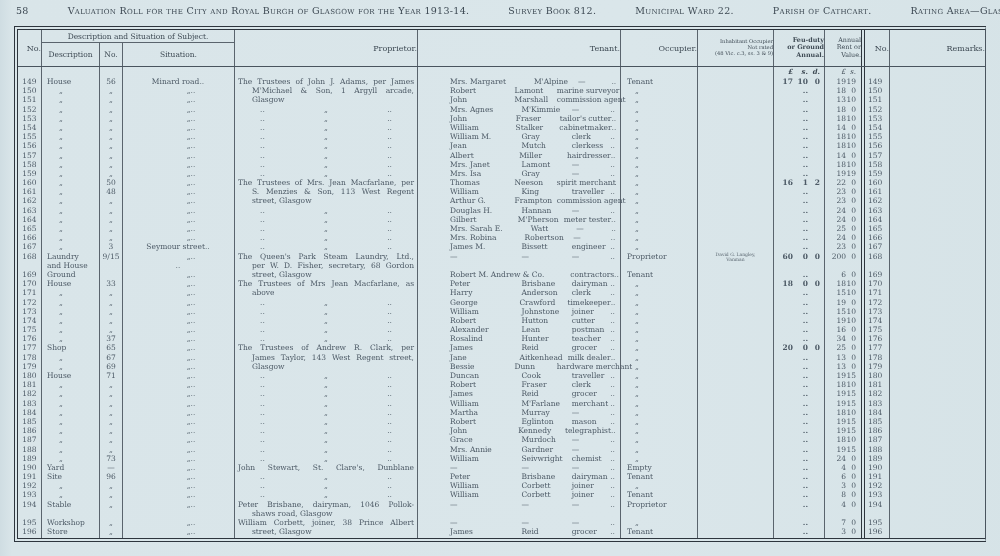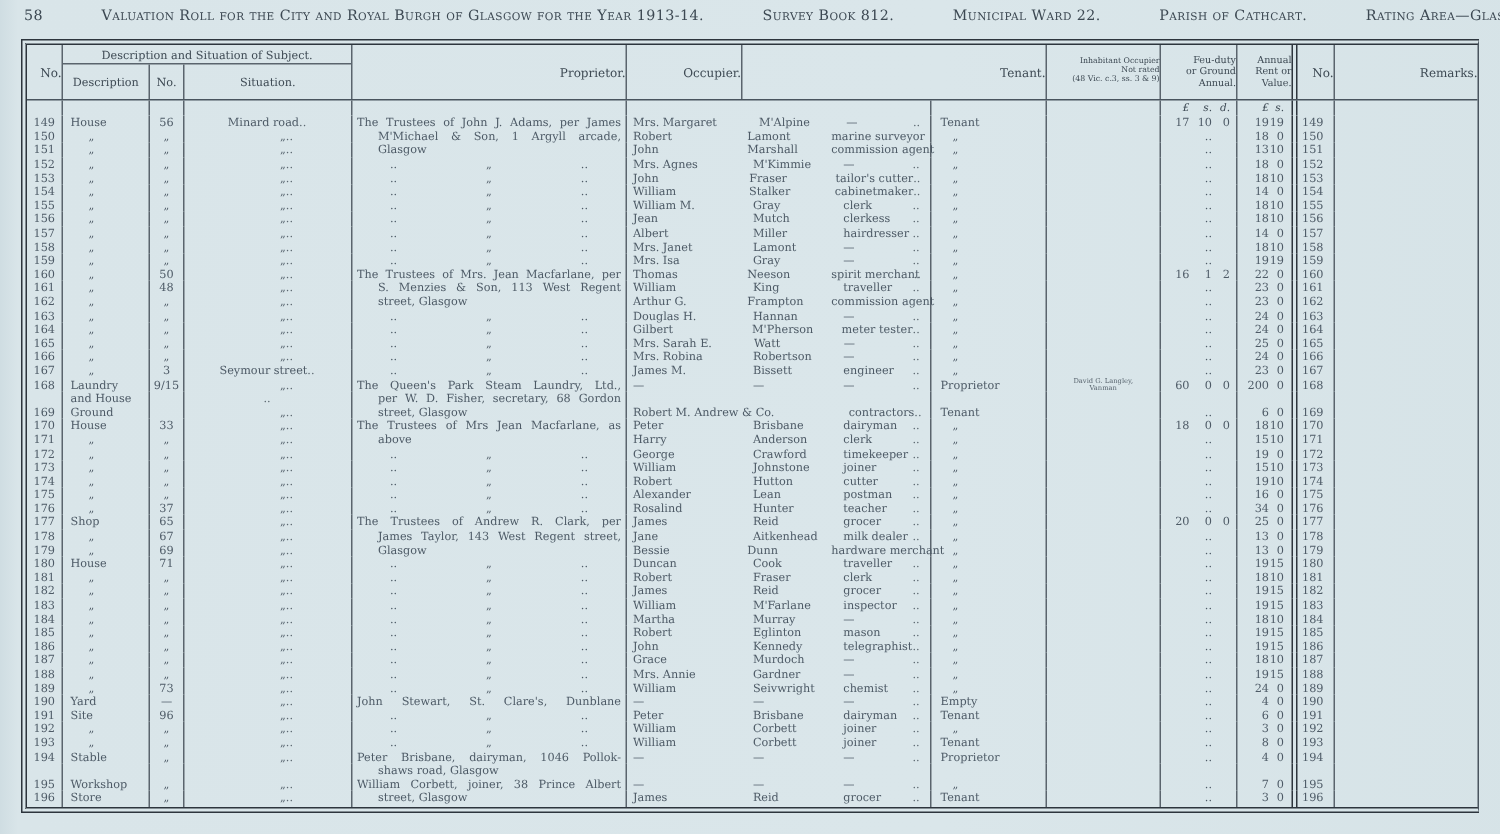--- a/index.html
+++ b/index.html
@@ -19,21 +19,21 @@
        border-left:4px double #2d353d;border-right:1px solid #4a555f;}
   .cell{border-right:1px solid #5a646d;box-sizing:border-box;height:100%;overflow:visible;}
   .c0{width:24px;text-align:center;}
   .c1{width:58px;padding-left:5px;}
   .c2{width:23px;text-align:center;}
   .c3{width:112px;display:flex;justify-content:center;padding:0 6px 0 5px;}
   .c4{width:183px;padding:0 3px;}
   .c5{width:203px;display:flex;padding-left:4px;}
   .c6{width:77px;padding-left:6px;}
   .c7{width:76px;text-align:center;}
-  .c8{width:51px;display:flex;}
+  .c8{width:51px;display:flex;font-weight:bold;}
   .c9{width:40px;display:flex;border-right:4px double #2d353d;}
   .c10{width:25px;padding-left:3px;}
   .c11{flex:1;border-right:none;}
   
   .hdr{display:flex;height:36px;border-bottom:1px solid #49545e;color:#3e4a54;}
   .hdr .cell,.hdr .cg{display:flex;flex-direction:column;justify-content:center;align-items:flex-end;
        text-align:center;padding:0;}
   .hdr .cell span{font-size:8px;}
   .cg{width:193px;border-right:1px solid #5a646d;box-sizing:border-box;height:100%;}
   .cg-title{height:13px;line-height:13px;width:100%;border-bottom:1px solid #5a646d;
@@ -50,21 +50,21 @@
   
   .rows{flex:1;display:flex;flex-direction:column;overflow:hidden;}
   .row{display:flex;height:9.2px;line-height:9.4px;font-size:7.5px;white-space:nowrap;flex:0 0 auto;}
   .row.grow{flex:1 1 auto;height:auto;}
   .dots{color:#5b6770;}
   .c1 .dit{margin-left:12px;} .c3 .dit{margin-left:26px;} .c6 .dit{margin-left:8px;}
   .pd{display:flex;width:100%;justify-content:space-between;padding:0 22px;box-sizing:border-box;}
   .ind{margin-left:14px;}
   .fill{display:block;width:100%;white-space:normal;text-align:justify;text-align-last:justify;}
   .ind.fill{width:calc(100% - 14px);}
-  .t1{width:62px;} .t2{width:72px;margin-left:28px;} .t3{width:55px;} .td{width:14px;color:#5b6770;}
+  .t1{width:62px;margin-left:28px;} .t2{width:72px;margin-left:28px;} .t3{width:55px;} .td{width:14px;color:#5b6770;}
   .f1{width:19px;text-align:right;} .f2{width:15px;text-align:right;} .f3{flex:1;text-align:right;padding-right:4px;}
   .r1{width:21px;text-align:right;} .r2{flex:1;text-align:right;padding-right:5px;}
   .tiny{font-size:4.5px;line-height:5px;color:#5a6670;margin-top:0px;}
 </style>
 </head>
 <body>
 
 <div class="page">
 
   <div class="titlebar">
@@ -86,25 +86,25 @@
         <div class="cg-title">Description and Situation of Subject.</div>
         <div class="cg-sub">
           <div class="s1">Description</div>
           <div class="s2">No.</div>
           <div class="s3">Situation.</div>
         </div>
       </div>
       <div class="cell c4">
           <span>Proprietor.</span>
         </div>
+      <div class="cell c5">
+          <span>Tenant.</span>
+        </div>
       <div class="cell c6">
           <span>Occupier.</span>
-        </div>
-      <div class="cell c5">
-          <span>Tenant.</span>
         </div>
       <div class="cell c7 hsm">
         <div>Inhabitant Occupier</div>
         <div>Not rated</div>
         <div>(48 Vic. c.3, ss. 3 &amp; 9)</div>
       </div>
       <div class="cell c8 hmd">
         <div>Feu-duty</div>
         <div>or Ground</div>
         <div>Annual.</div>
@@ -1311,21 +1311,21 @@
           <div class="cell c4">
             <span class="pd">
               <span>..</span>
               <span>„</span>
               <span>..</span>
             </span>
           </div>
           <div class="cell c5">
             <span class="t1">William</span>
             <span class="t2">M'Farlane</span>
-            <span class="t3">inspector</span>
+            <span class="t3">merchant</span>
             <span class="td">..</span>
           </div>
           <div class="cell c6"><span class="dit">„</span></div>
           <div class="cell c7"></div>
           <div class="cell c8">
             <span class="f1"></span>
             <span class="f2">..</span>
             <span class="f3"></span>
           </div>
           <div class="cell c9">

